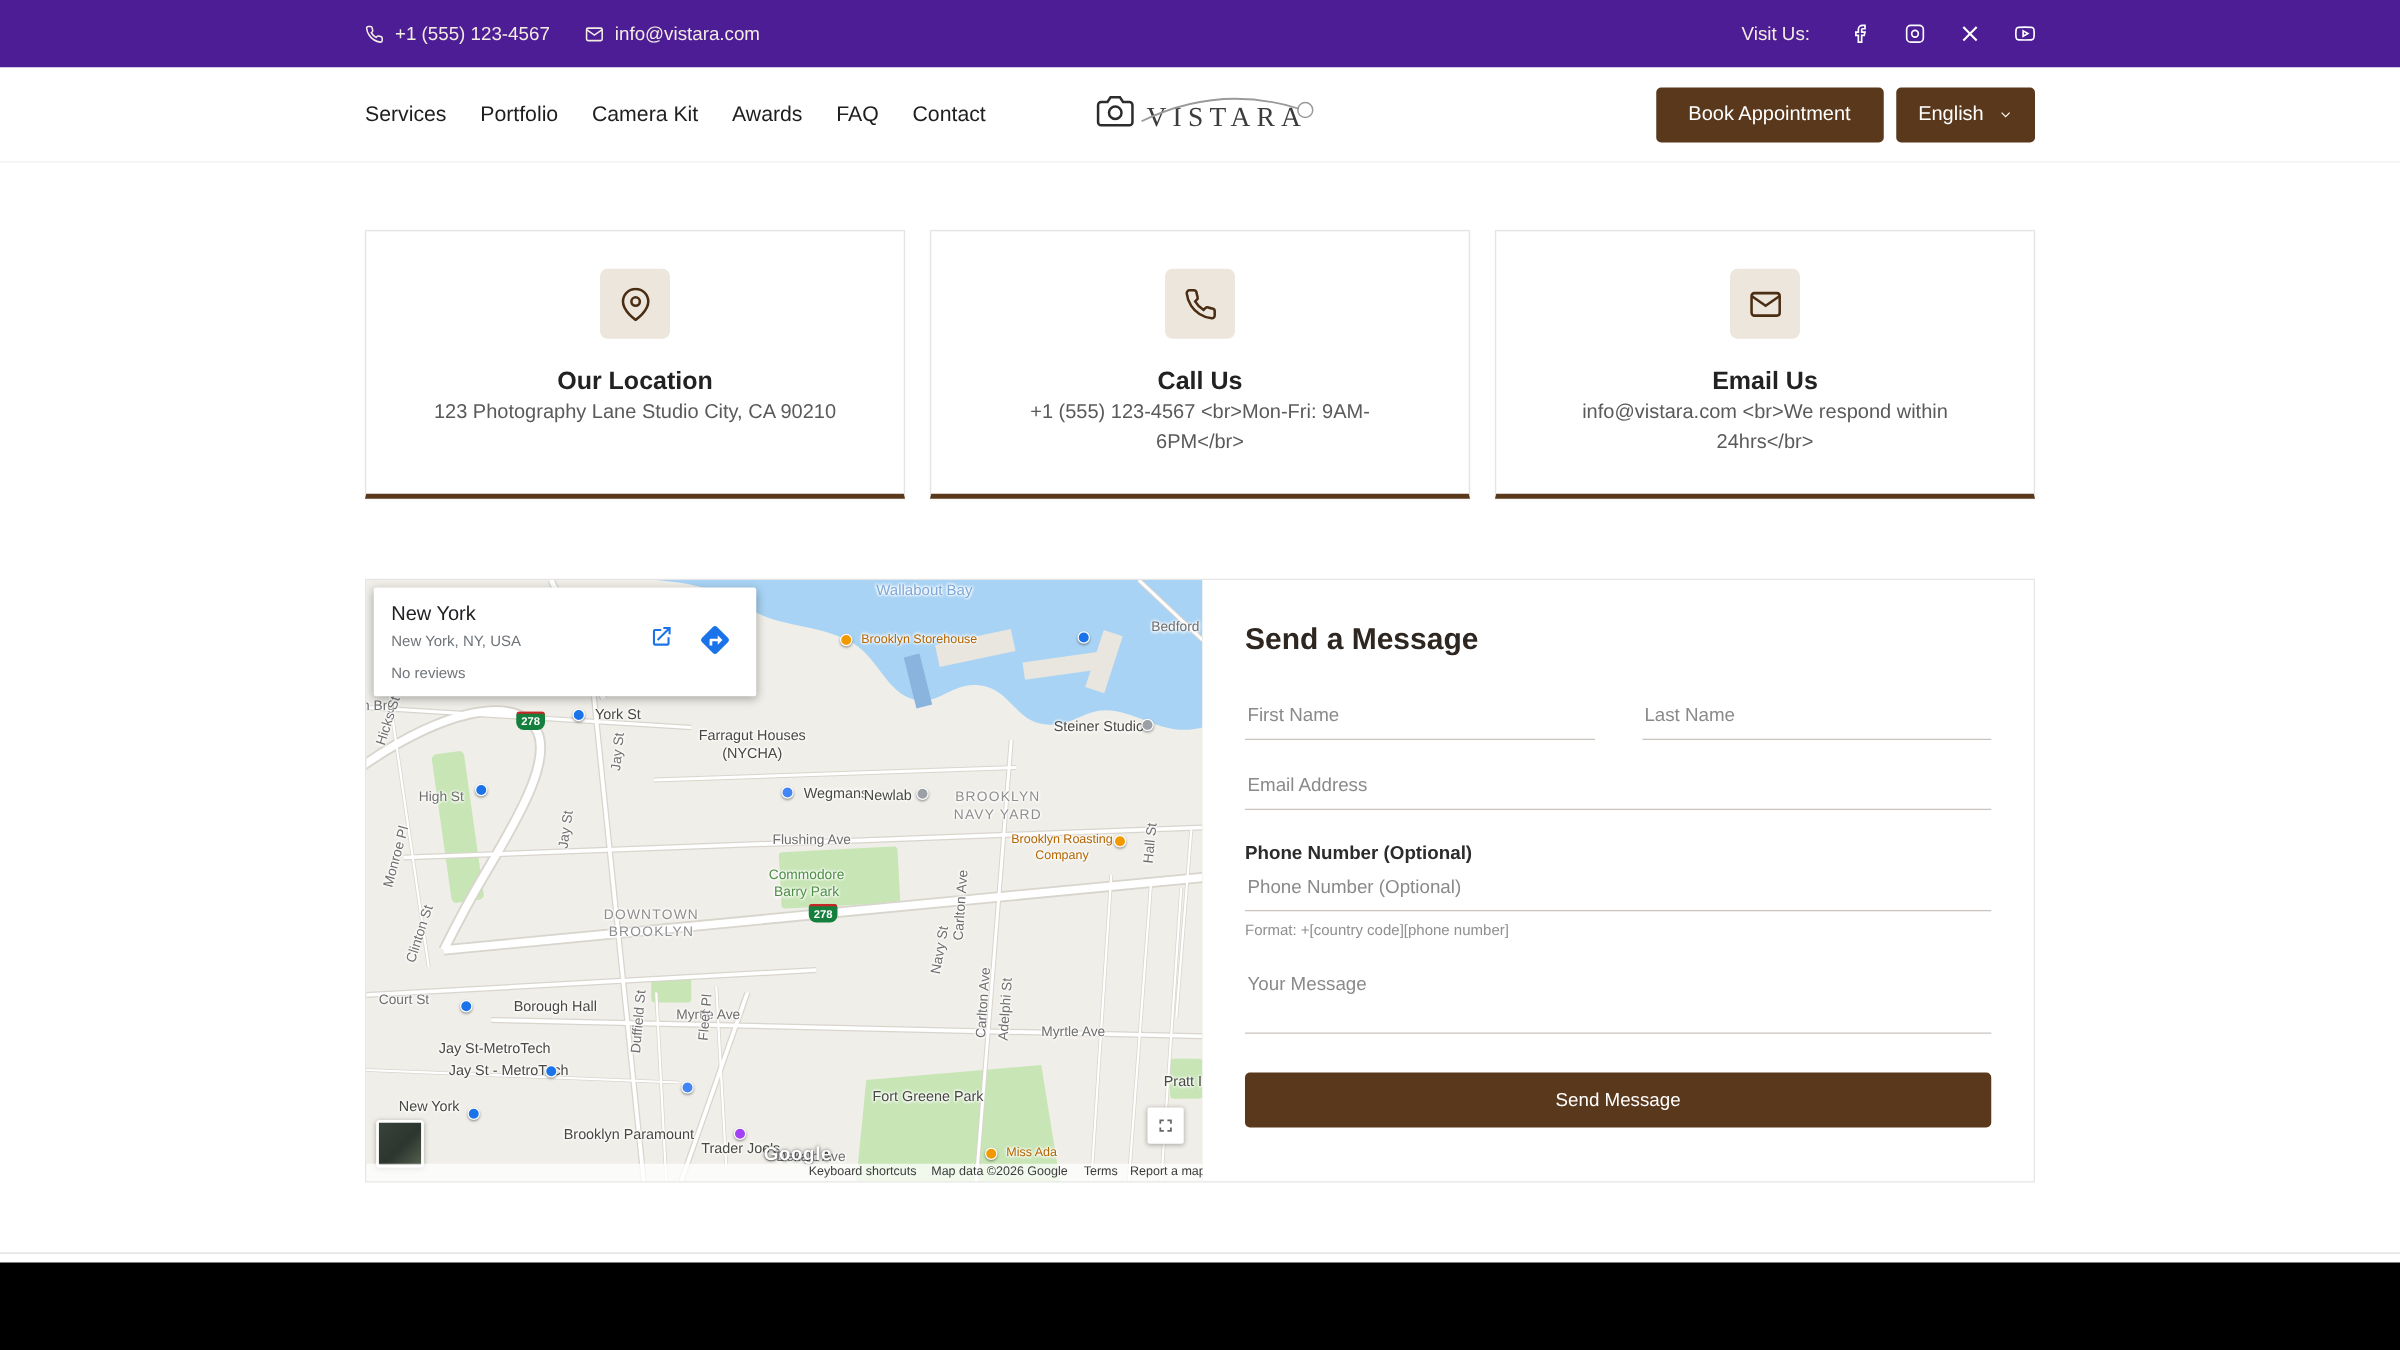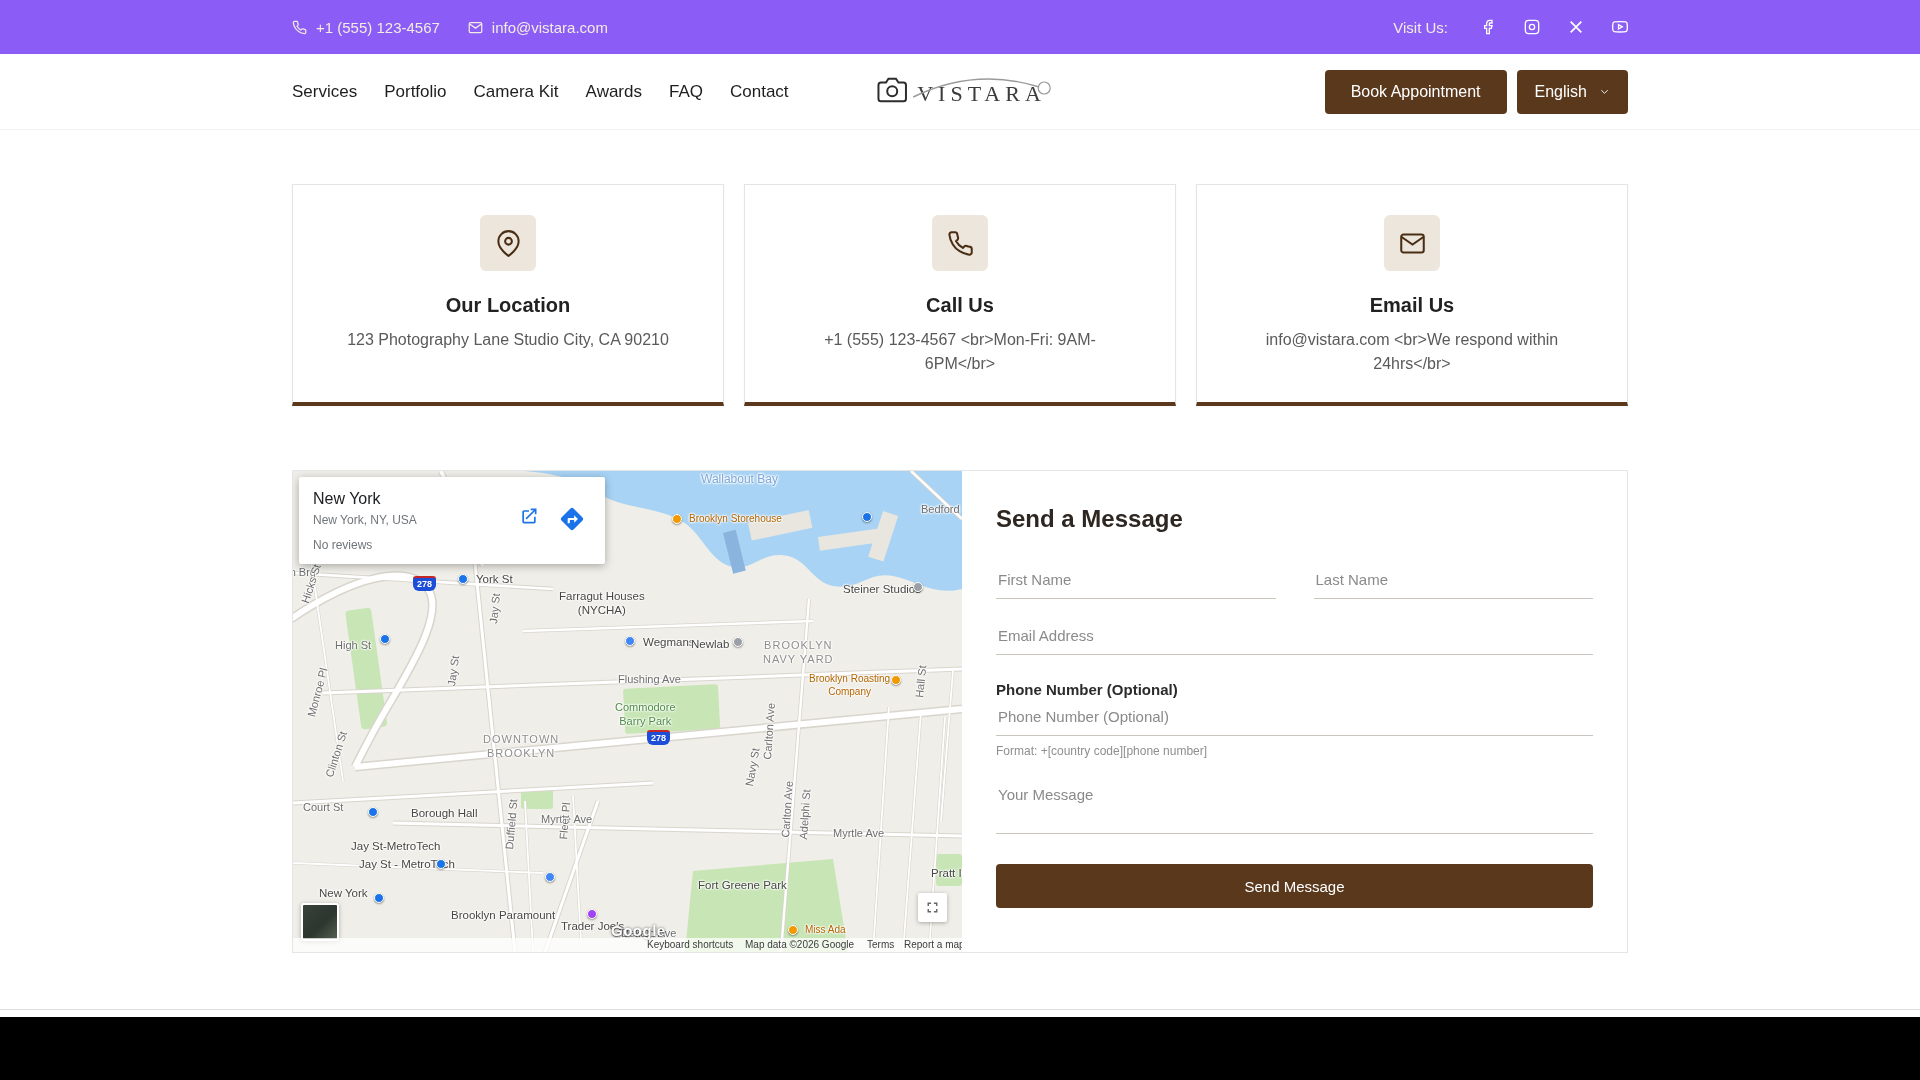--- a/index.html
+++ b/index.html
@@ -1,20 +1,20 @@
 <!DOCTYPE html>
 <html><head>
 <meta charset="utf-8">
 <style>
   * { box-sizing: border-box; margin: 0; padding: 0; }
   html,body { width:1920px; background:#fff; font-family:"Liberation Sans",sans-serif; }
   .container { width:1336px; margin:0 auto; }
 
   
-  .topbar { height:54px; background:#8b5cf6; color:#f3ece2; display:flex; align-items:center; }
+  .topbar { height:54px; background:#4c1d95; color:#f3ece2; display:flex; align-items:center; }
   .topbar .container { display:flex; justify-content:space-between; align-items:center; }
   .contact-group { display:flex; gap:28px; align-items:center; font-size:15px; }
   .contact-item { display:flex; gap:9px; align-items:center; }
   .contact-item svg { width:15px; height:15px; stroke:#f3ece2; fill:none; stroke-width:2; }
   .social-group { display:flex; gap:32px; align-items:center; font-size:15px; }
   .social-icons { display:flex; gap:28px; align-items:center; }
   .social-icons svg { width:16px; height:16px; stroke:#fff; fill:none; stroke-width:2; cursor:pointer; }
 
   
   .navbar { height:76px; background:#fff; display:flex; align-items:center; position:relative; border-bottom:1px solid #f1f1f1; }
@@ -29,38 +29,38 @@
   .btn-book { background:#5a381c; color:#fff; font-size:16px; padding:13px 26px; border:none; border-radius:4px; cursor:pointer; font-family:inherit; }
   .btn-lang { background:#5a381c; color:#fff; font-size:16px; padding:13px 18px; border:none; border-radius:4px; cursor:pointer; display:flex; align-items:center; gap:12px; font-family:inherit; }
   .btn-lang svg { width:11px; height:11px; stroke:#fff; fill:none; stroke-width:2; }
 
   
   .cards { width:1336px; margin:54px auto 0; display:grid; grid-template-columns:repeat(3,1fr); gap:20px; }
   .card { background:#fff; border:1px solid #e4e4e4; border-bottom:4px solid #5a381c; padding:30px 22px 26px; text-align:center; min-height:215px; box-shadow:0 1px 3px rgba(0,0,0,.04); }
   .card-icon { width:56px; height:56px; background:#ece6dd; border-radius:6px; display:flex; align-items:center; justify-content:center; margin:0 auto; }
   .card-icon svg { width:27px; height:27px; stroke:#4a2d12; fill:none; stroke-width:1.8; }
   .card-title { font-size:20px; font-weight:700; color:#222; margin-top:23px; }
-  .card-text { font-size:16px; color:#5a5a5a; line-height:1.5; margin:11px auto 0; max-width:330px; }
+  .card-text { font-size:16px; color:#5a5a5a; line-height:1.5; margin:1px auto 0; max-width:330px; }
 
   
   .contact-section { width:1336px; margin:64px auto 0; display:flex; border:1px solid #e5e5e5; background:#fff; }
   .map-wrap { width:669px; height:481px; position:relative; overflow:hidden; flex:none; background:#f0eee8; cursor:grab; }
   .map-base { position:absolute; inset:0; z-index:1; }
   .map-labels, .map-markers { position:absolute; inset:0; z-index:2; pointer-events:none; }
   .map-label { position:absolute; white-space:nowrap; font-size:11px; color:#6b6b6b;
                text-shadow:0 1px 2px #fff,0 -1px 2px #fff,1px 0 2px #fff,-1px 0 2px #fff; }
   .map-label.pre { white-space:pre-line; text-align:center; line-height:1.25; }
   .t-street { color:#6e6e6e; }
   .t-poi { color:#474743; font-size:11.5px; }
   .t-poi-center { color:#474743; font-size:11.5px; }
   .t-poi-food, .t-poi-food-right { color:#b26500; font-size:10px; }
   .t-area { color:#8e8e8e; letter-spacing:1px; }
   .t-park { color:#4d8d45; }
   .t-water { color:#7da7d8; font-size:12px; }
-  .t-shield { background:#1d4ed8; color:#fff !important; font-size:9px; font-weight:bold; padding:1px 4px 2px; border-radius:3px 3px 6px 6px; text-shadow:none; border-top:2px solid #c62828; }
+  .t-shield { background:#15803d; color:#fff !important; font-size:9px; font-weight:bold; padding:1px 4px 2px; border-radius:3px 3px 6px 6px; text-shadow:none; border-top:2px solid #c62828; }
   .map-marker { position:absolute; width:10px; height:10px; border:1.5px solid #fff; border-radius:50%; box-shadow:0 1px 2px rgba(0,0,0,.4); transform:translate(-50%,-50%); pointer-events:auto; cursor:pointer; }
 
   .place-card { position:absolute; left:6px; top:6px; width:306px; background:#fff; box-shadow:0 2px 8px rgba(0,0,0,.3); padding:13px 14px 12px; z-index:5; display:flex; justify-content:space-between; border-radius:2px; }
   .place-title { font-size:16px; color:#202124; }
   .place-sub { font-size:12px; color:#70757a; margin-top:5px; }
   .place-reviews { font-size:12px; color:#70757a; margin-top:11px; cursor:pointer; }
   .place-actions { display:flex; gap:20px; align-items:flex-start; padding-top:16px; padding-right:6px; }
   .place-actions svg { cursor:pointer; }
 
   .map-attrib { position:absolute; bottom:0; left:0; right:0; height:14px; background:rgba(255,255,255,.75); z-index:4; font-size:10px; color:#3c3c3c; }

